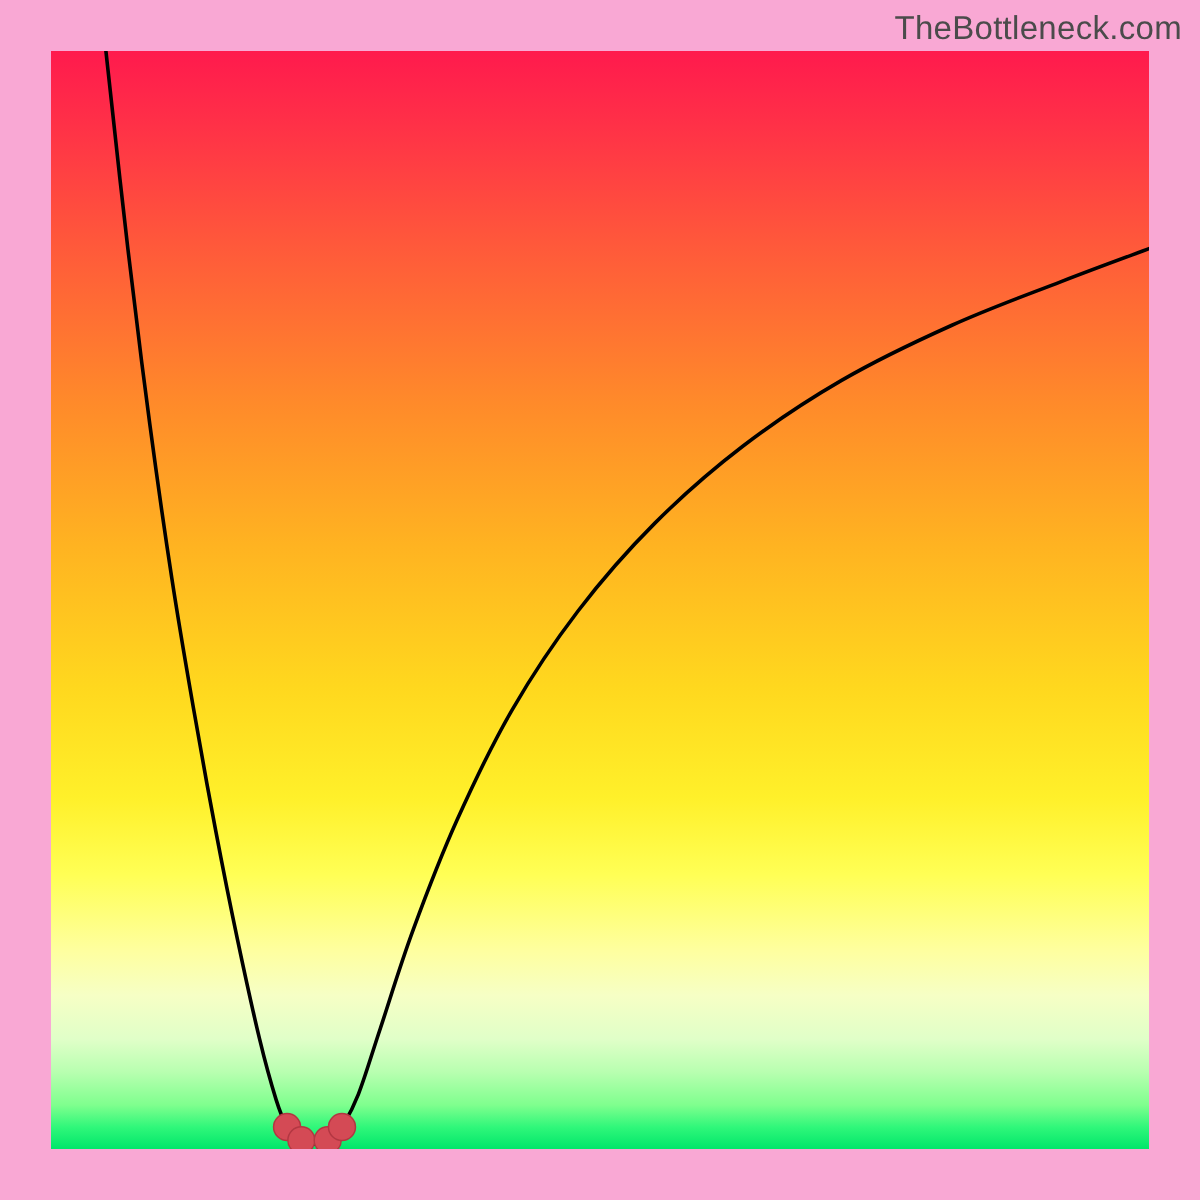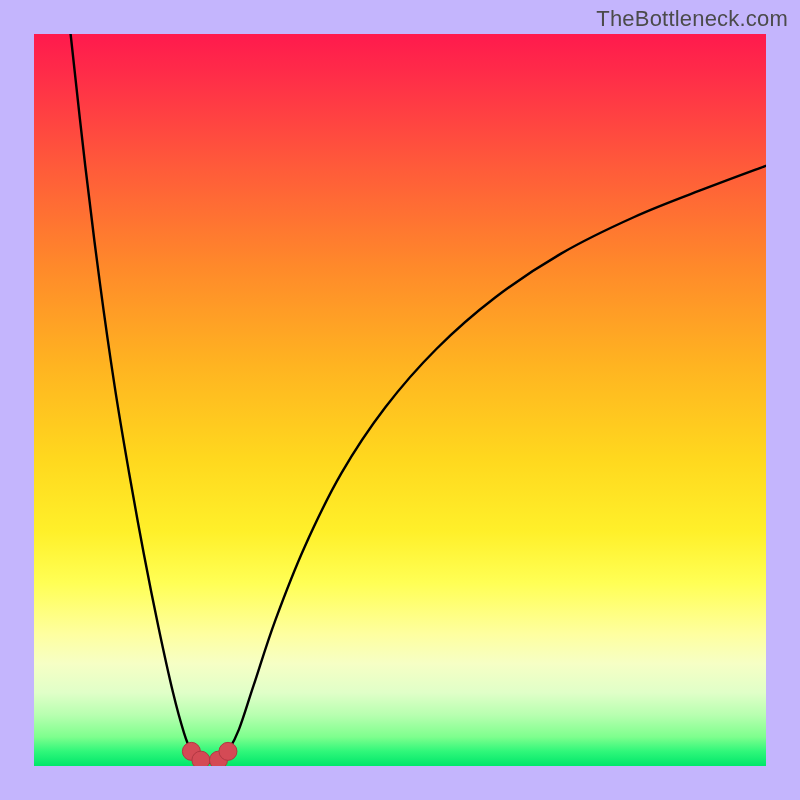--- a/index.html
+++ b/index.html
@@ -8,21 +8,21 @@
     width: 800px;
     height: 800px;
     background: #000;
     overflow: hidden;
     font-family: Arial, Helvetica, sans-serif;
   }
   .frame {
     position: absolute;
     left: 0; top: 0;
     width: 800px; height: 800px;
-    background: #c4b5fd;
+    background: #f9a8d4;
   }
   .plot {
     position: absolute;
     left: 34px;
     top: 34px;
     width: 732px;
     height: 732px;
     overflow: hidden;
   }
   .gradient {

